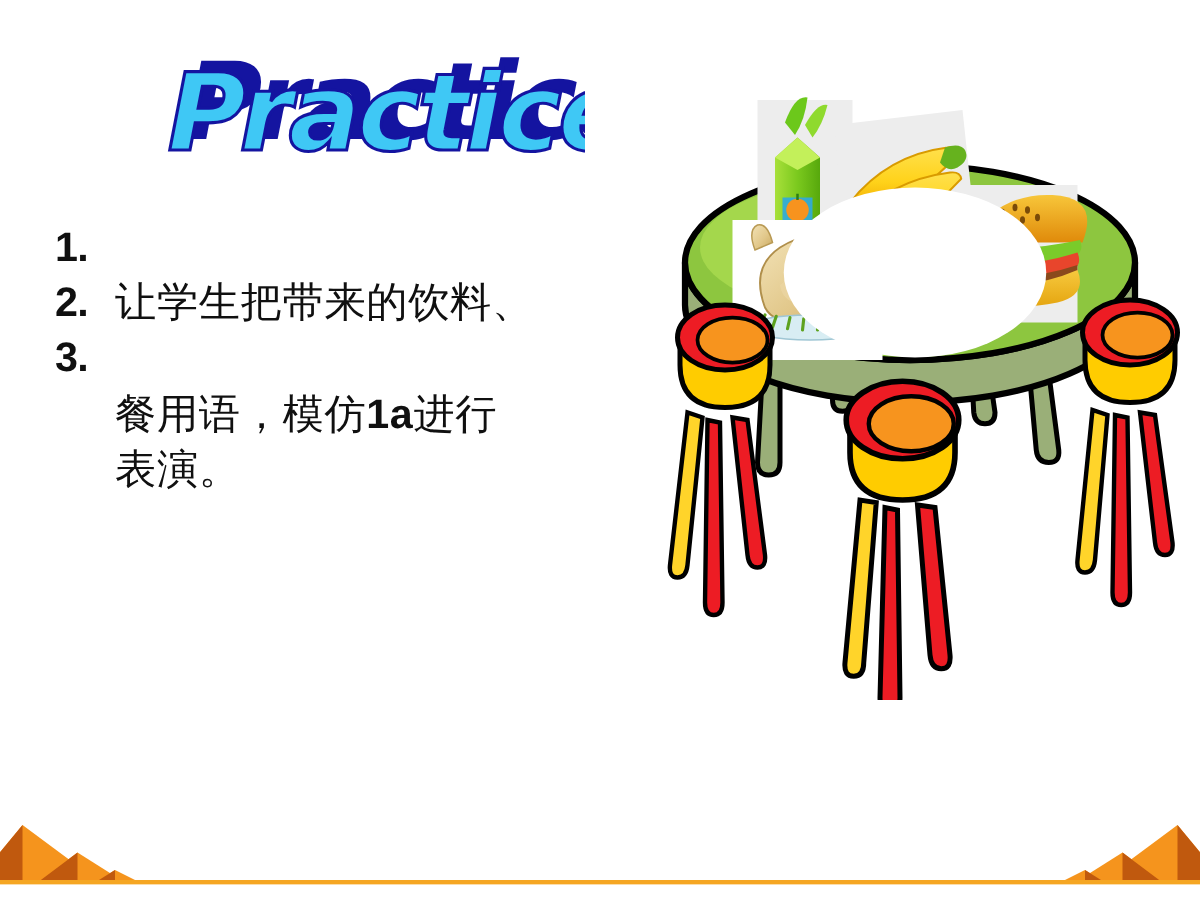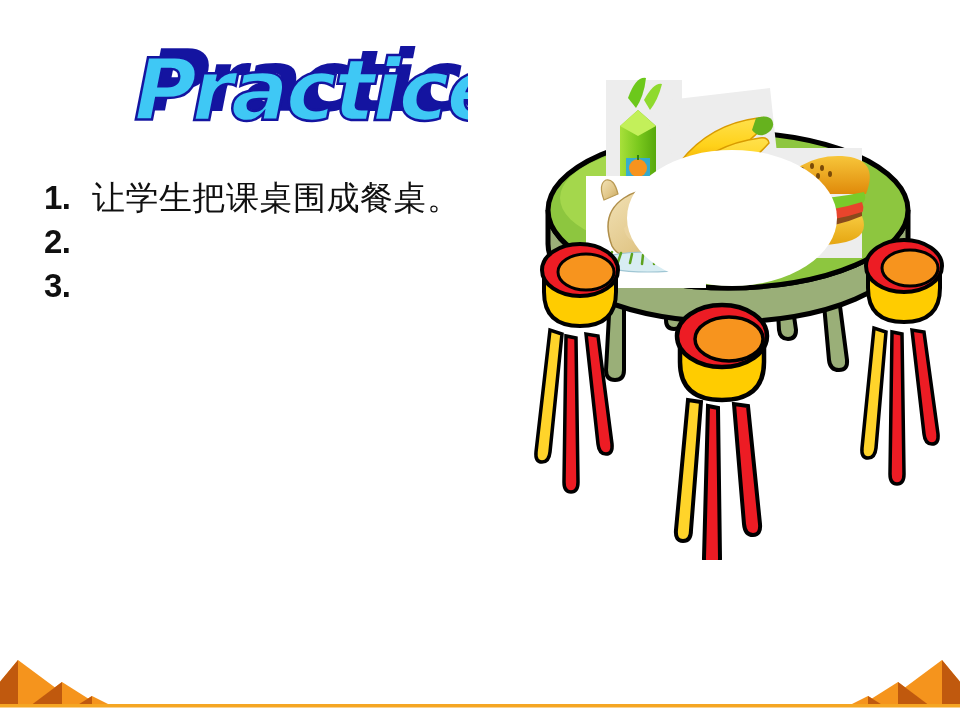--- a/index.html
+++ b/index.html
@@ -101,29 +101,37 @@
       <use href="#practice-word" x="13" y="-9" fill="#1414A0"></use>
 
       <use href="#practice-word" x="0" y="0" fill="#3FC8F5" stroke="#1414A0" stroke-width="2.5"></use>
     </svg>
   </div>
 
   <div id="body-list">
 
     <div class="list-row">
       <span class="list-num">1.</span>
-      <span class="list-text">让学生把课桌围成餐桌。</span>
     </div>
 
     <div class="list-row">
       <span class="list-num">2.</span>
+      <span class="list-text">让学生把带来的饮料、</span>
     </div>
 
     <div class="list-row">
       <span class="list-num">3.</span>
+    </div>
+    <div class="list-row cont">
+      <span class="list-num"></span>
+      <span class="list-text">餐用语，模仿<b>1a</b>进行</span>
+    </div>
+    <div class="list-row cont">
+      <span class="list-num"></span>
+      <span class="list-text">表演。</span>
     </div>
 
   </div>
 
   <div id="illustration">
     <svg viewBox="0 0 440 490" xmlns="http://www.w3.org/2000/svg">
       <defs>
         <linearGradient id="gBanana" x1="0" y1="0" x2="0" y2="1">
           <stop offset="0%" stop-color="#FFE14D"></stop>
           <stop offset="55%" stop-color="#FFD21A"></stop>

